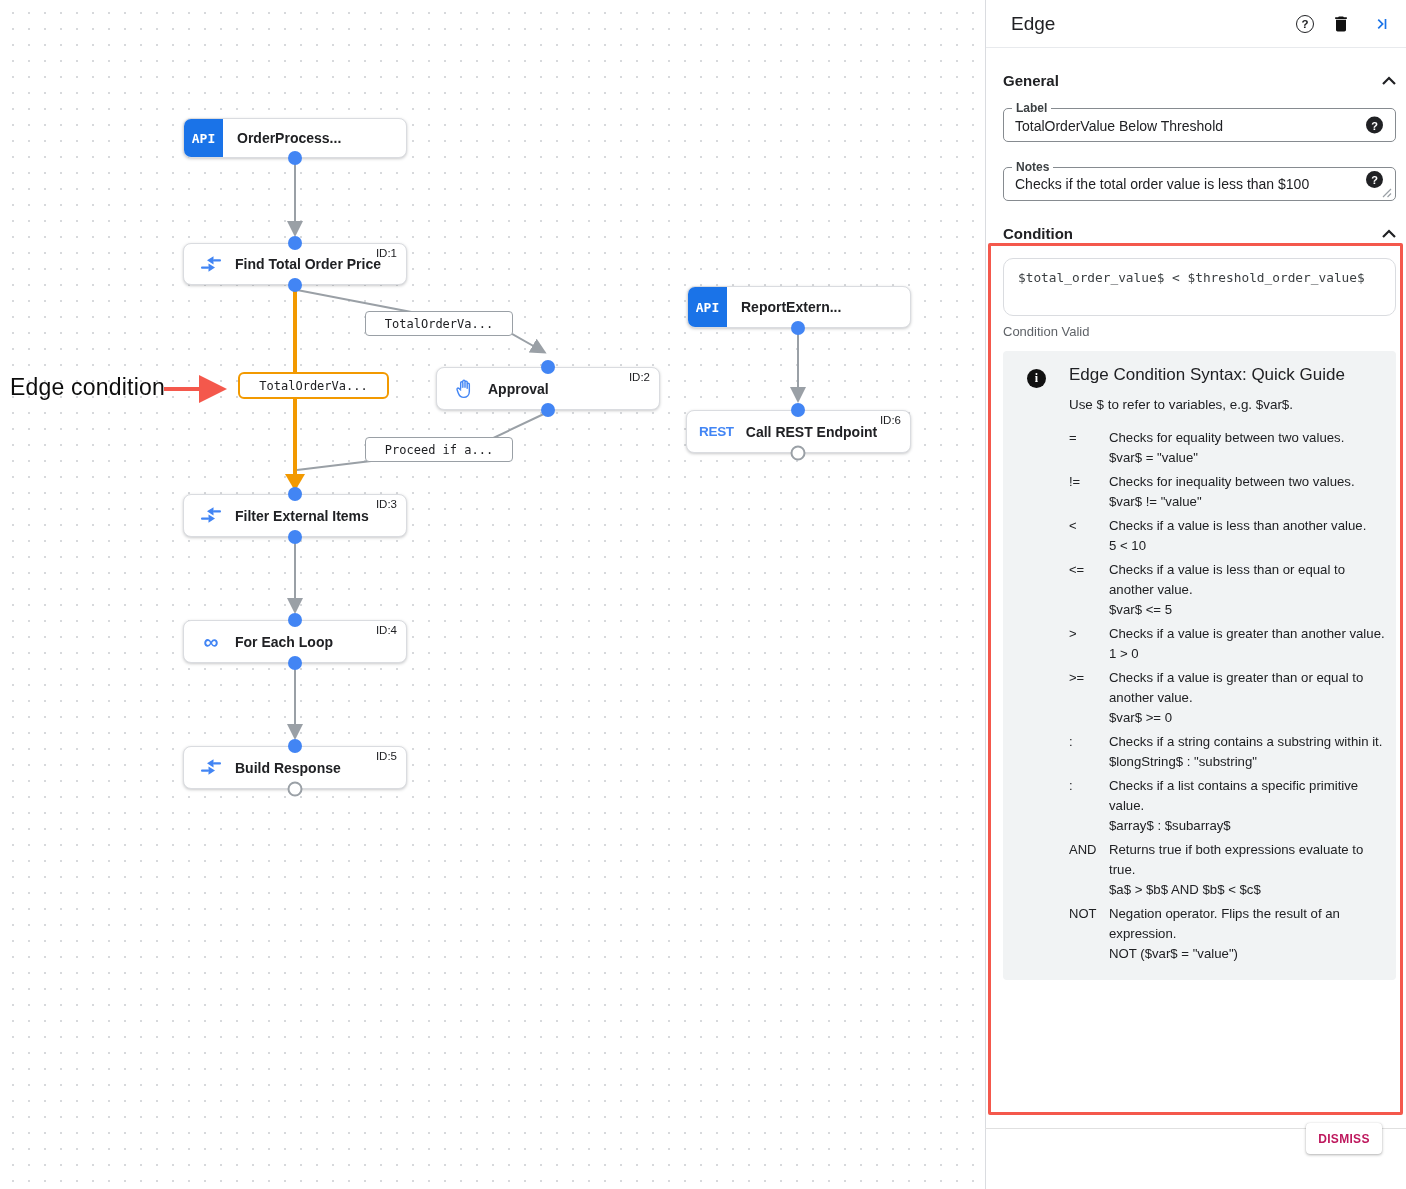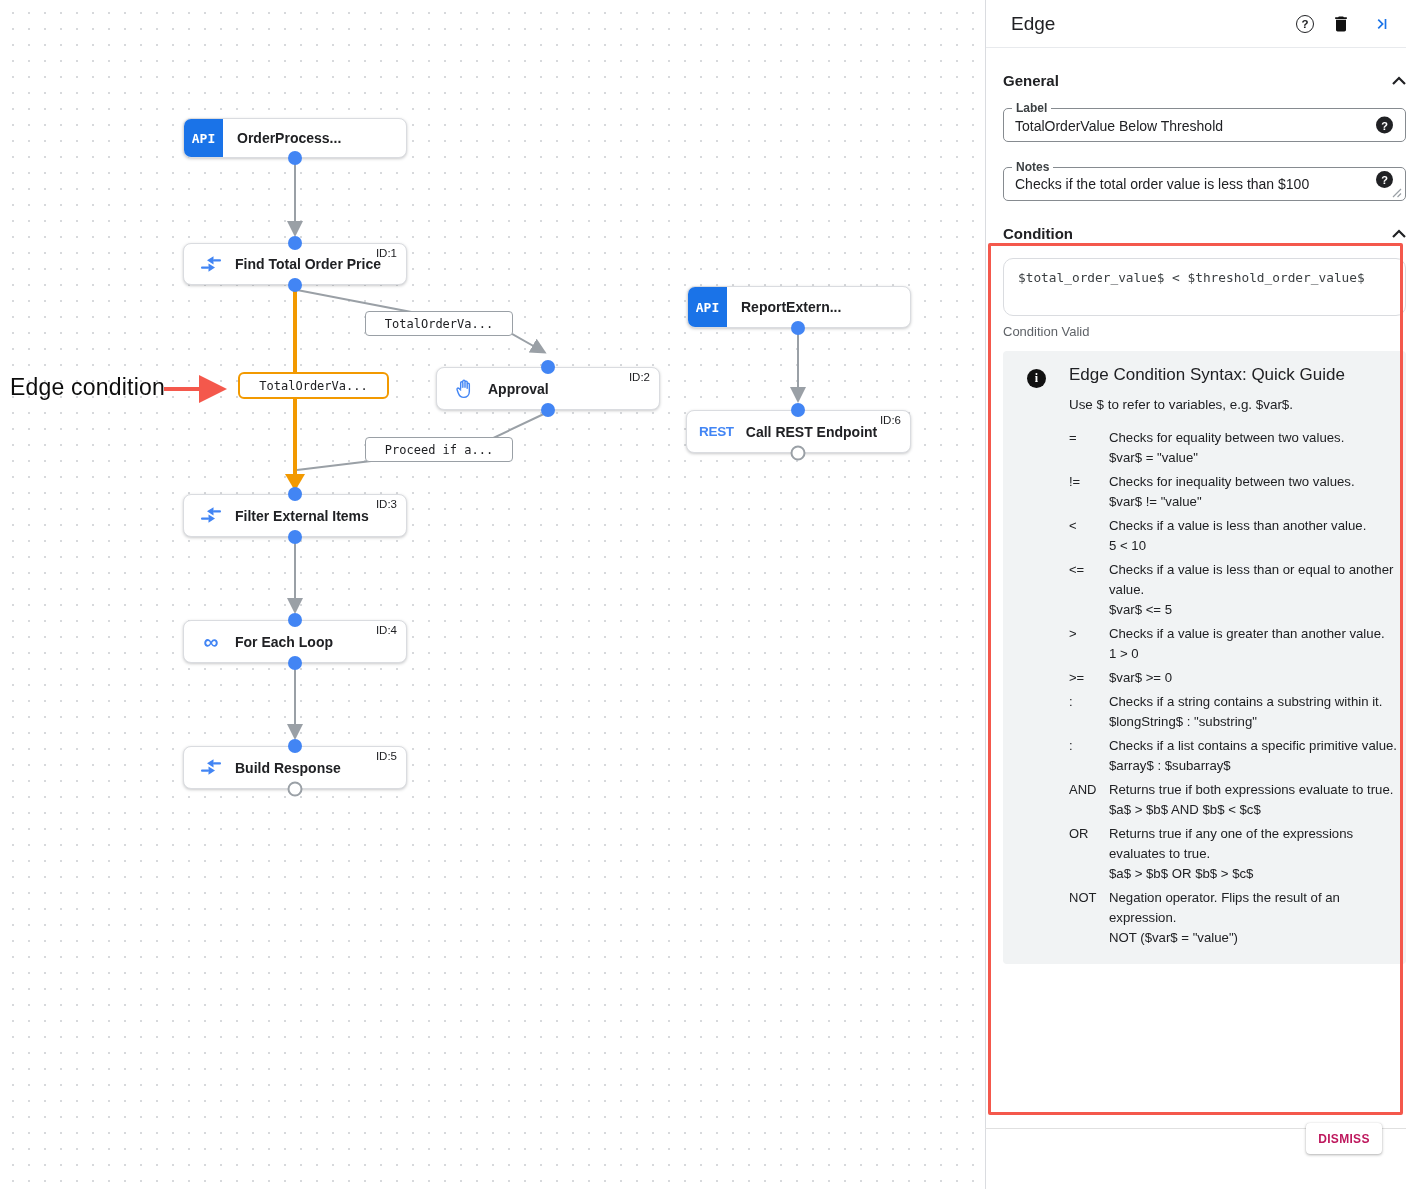--- a/index.html
+++ b/index.html
@@ -35,21 +35,21 @@
   
   #panel { position:absolute; left:985px; top:0; width:421px; height:1189px; background:#fff;
     border-left:1px solid #dadce0; }
   #panel-header { display:flex; align-items:center; height:48px; padding:0 18px 0 25px;
     border-bottom:1px solid #e8eaed; }
   #panel-title { font-size:19px; color:#202124; flex:1; }
   .hicons { display:flex; align-items:center; gap:17px; }
   .help-circle { display:flex; align-items:center; justify-content:center; width:18px; height:18px;
     border:1.6px solid #202124; border-radius:50%; font-size:11.5px; font-weight:700; color:#202124; }
 
-  .section { padding:0 0 0 17px; }
+  .section { padding:0 10px 0 17px; }
   .sec-head { display:flex; align-items:center; justify-content:space-between; margin-top:24px; }
   .sec-title { font-size:15px; font-weight:700; color:#202124; }
 
   .mfield { position:relative; border:1px solid #868b90; border-radius:5px; margin-top:19px;
     padding:8px 40px 6px 11px; }
   .mfield .flabel { position:absolute; top:-8px; left:8px; background:#fff; padding:0 4px;
     font-size:12px; font-weight:600; color:#3c4043; }
   .mfield input, .mfield textarea { border:none; outline:none; width:100%; font-size:14px;
     color:#202124; font-family:"Liberation Sans", sans-serif; resize:none; background:transparent; }
   .qbadge { position:absolute; right:12px; top:50%; transform:translateY(-50%); width:17px; height:17px;
@@ -310,20 +310,21 @@
           <div class="g-row">
             <span class="g-op">&gt;</span>
             <span>
                 <span class="g-desc">Checks if a value is greater than another value.</span>
                 <span class="g-ex">1 &gt; 0</span>
               </span>
           </div>
           <div class="g-row">
             <span class="g-op">&gt;=</span>
             <span>
+                <span class="g-desc">Checks if a value is greater than or equal to another value.</span>
                 <span class="g-ex">$var$ &gt;= 0</span>
               </span>
           </div>
           <div class="g-row">
             <span class="g-op">:</span>
             <span>
                 <span class="g-desc">Checks if a string contains a substring within it.</span>
                 <span class="g-ex">$longString$ : "substring"</span>
               </span>
           </div>
@@ -332,27 +333,20 @@
             <span>
                 <span class="g-desc">Checks if a list contains a specific primitive value.</span>
                 <span class="g-ex">$array$ : $subarray$</span>
               </span>
           </div>
           <div class="g-row">
             <span class="g-op">AND</span>
             <span>
                 <span class="g-desc">Returns true if both expressions evaluate to true.</span>
                 <span class="g-ex">$a$ &gt; $b$ AND $b$ &lt; $c$</span>
-              </span>
-          </div>
-          <div class="g-row">
-            <span class="g-op">OR</span>
-            <span>
-                <span class="g-desc">Returns true if any one of the expressions evaluates to true.</span>
-                <span class="g-ex">$a$ &gt; $b$ OR $b$ &gt; $c$</span>
               </span>
           </div>
           <div class="g-row">
             <span class="g-op">NOT</span>
             <span>
                 <span class="g-desc">Negation operator. Flips the result of an expression.</span>
                 <span class="g-ex">NOT ($var$ = "value")</span>
               </span>
           </div>
         </div>

